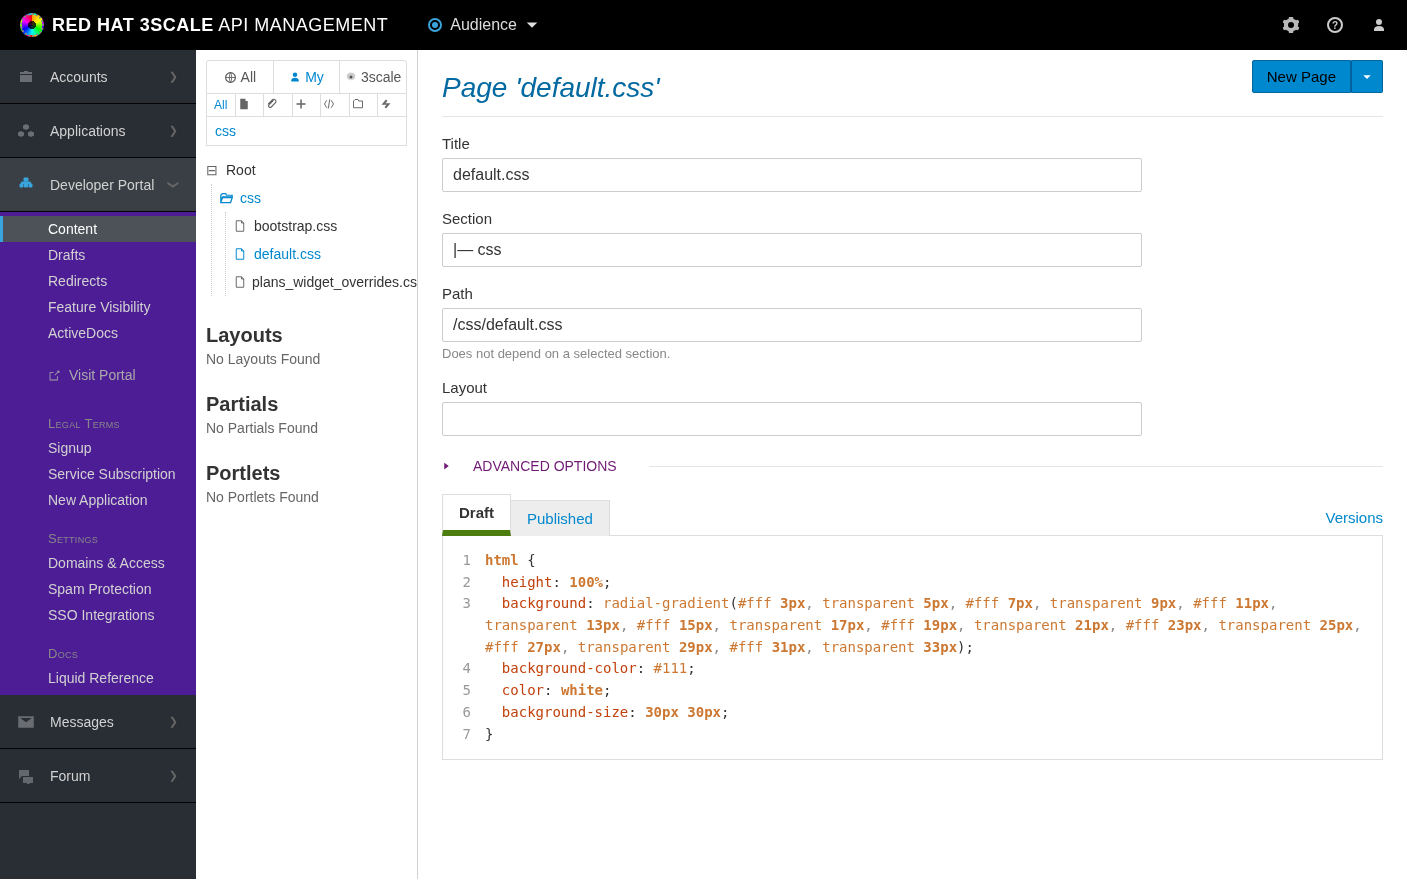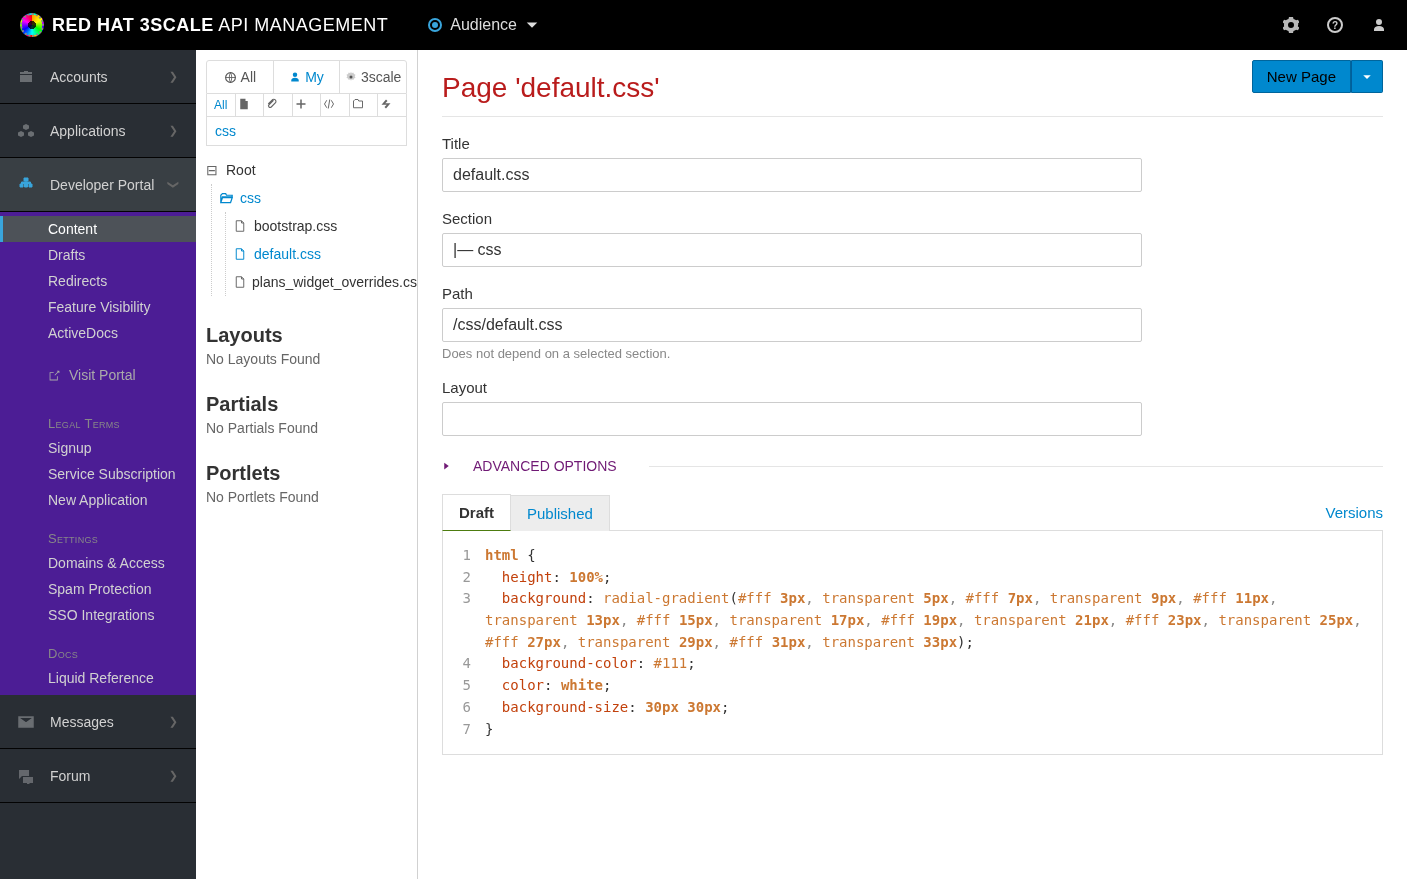--- a/index.html
+++ b/index.html
@@ -90,36 +90,36 @@
 .tree-row .tico { color:#666; width:14px; }
 .tree-l1 { padding-left: 0px; }
 .tree-row.sel { color:#0088ce; }
 .tree-row.sel .tico { color:#0088ce; }
 .tree-line { border-left:1px dotted #ccc; margin-left:5px; padding-left:8px;}
 .sect-h { font-size:20px; font-weight:600; color:#333; margin:18px 10px 4px 10px;}
 .sect-none { color:#666; margin:0 10px 4px 10px; font-size:14px; padding-bottom:4px;}
 
 .main { flex:1; overflow-y:auto; padding: 10px 24px 30px 24px; height:100%; }
 .main-head { display:flex; align-items:flex-start; margin-bottom:10px; }
-.page-title { font-size:28px; font-weight:400; color:#b91c1c; margin-top:12px;}
+.page-title { font-size:28px; font-weight:400; color:#0369a1; margin-top:12px;font-style:italic;}
 .btn-group { margin-left:auto; display:flex; }
 .btn-primary { background:#0088ce; color:#000000; border:1px solid #00659c; padding:7px 14px; font-size:15px; cursor:pointer; border-radius:2px 0 0 2px;}
 .btn-caret { background:#0088ce; color:#fff; border:1px solid #00659c; border-left:1px solid #005f9c; padding:7px 10px; cursor:pointer; border-radius:0 2px 2px 0;}
 .hr { border-top:1px solid #e5e5e5; margin:12px 0 18px 0;}
 
 .form-group { margin-bottom:18px; }
 .form-label { display:block; margin-bottom:6px; color:#333; font-size:15px;}
 .form-input { width:100%; max-width:700px; padding:7px 10px; border:1px solid #ccc; border-radius:2px; font-size:16px; color:#333;}
 .form-hint { color:#888; font-size:13px; margin-top:4px;}
 .adv { display:flex; align-items:center; gap:22px; color:#701a75; font-size:14px; margin:22px 0 14px 0; cursor:pointer;}
 .adv-line { flex:1; border-top:1px solid #e5e5e5; margin-left:10px;}
 
 .ed-tabs { display:flex; align-items:flex-end; border-bottom:1px solid #ddd; margin-top:20px;}
 .ed-tab { padding:9px 16px; border:1px solid #ddd; border-bottom:none; margin-bottom:-1px; cursor:pointer; background:#ededed; color:#0088ce; font-size:15px;}
-.ed-tab.active { background:#fff; color:#333; font-weight:600; border-bottom:1px solid #4d7c0f;}
+.ed-tab.active { background:#fff; color:#333; font-weight:600; border-bottom:6px solid #4d7c0f;}
 .ed-tab + .ed-tab { border-left:none; }
 .ed-versions { margin-left:auto; color:#0088ce; padding:9px 0; cursor:pointer; font-size:15px;}
 
 .codebox { border:1px solid #ddd; border-top:none; padding:14px 10px 14px 0; font-family: Menlo,Consolas,monospace; font-size:14px; line-height:1.55; max-width:none;}
 .codeline { display:flex; }
 .lineno { width:42px; text-align:right; color:#999; padding-right:14px; user-select:none; flex-shrink:0;}
 .codecontent { flex:1; white-space:pre-wrap; word-break:break-word; padding-right:10px;}
 .tok-sel { color:#cc7832; font-weight:600;}
 .tok-punc { color:#333; }
 .tok-prop { color:#c2410c;text-align:center; }

